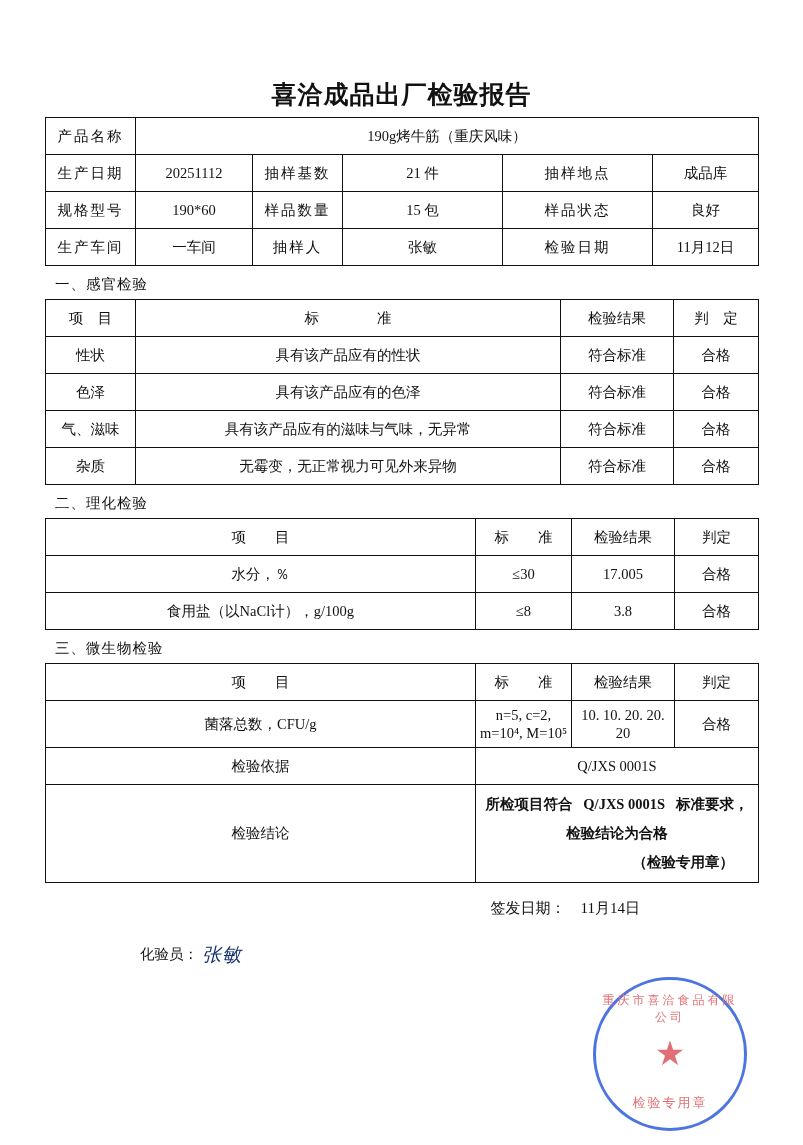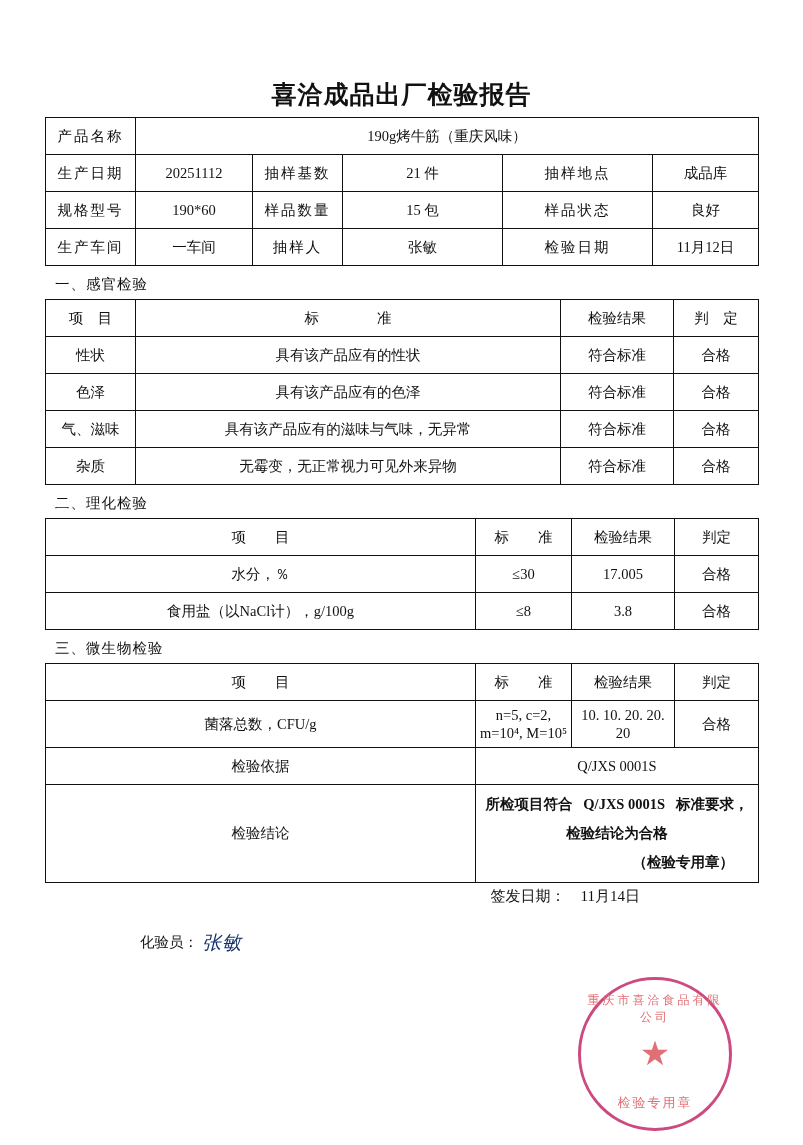--- a/index.html
+++ b/index.html
@@ -83,21 +83,21 @@
   .concl-line1 { white-space: pre; }
   .concl-line2 { white-space: pre; }
   .concl-stamp-text {
     text-align: right;
     padding-right: 20px;
     white-space: pre;
   }
   .sign-date {
     text-align: right;
     font-size: 15px;
-    margin-top: 4px;
+    margin-top: 16px;
     padding-right: 118px;
     white-space: pre;
   }
   .footer {
     margin-top: 22px;
     display: flex;
     font-size: 14.5px;
     padding-left: 95px;
   }
   .footer .f1 { width: 300px; }
@@ -107,25 +107,25 @@
     color: #13306b;
     font-style: italic;
     font-size: 19px;
     letter-spacing: 1px;
     margin-left: 4px;
     position: relative;
     top: 2px;
   }
   .stamp {
     position: absolute;
-    right: 71px;
+    right: 56px;
     bottom: 92px;
     width: 148px;
     height: 148px;
-    border: 3px solid #be185d;
+    border: 3px solid #1d4ed8;
     border-radius: 50%;
     opacity: 0.78;
     color: #d8494f;
     pointer-events: none;
   }
   .stamp .star {
     position: absolute;
     left: 50%;
     top: 50%;
     transform: translate(-50%,-50%);

